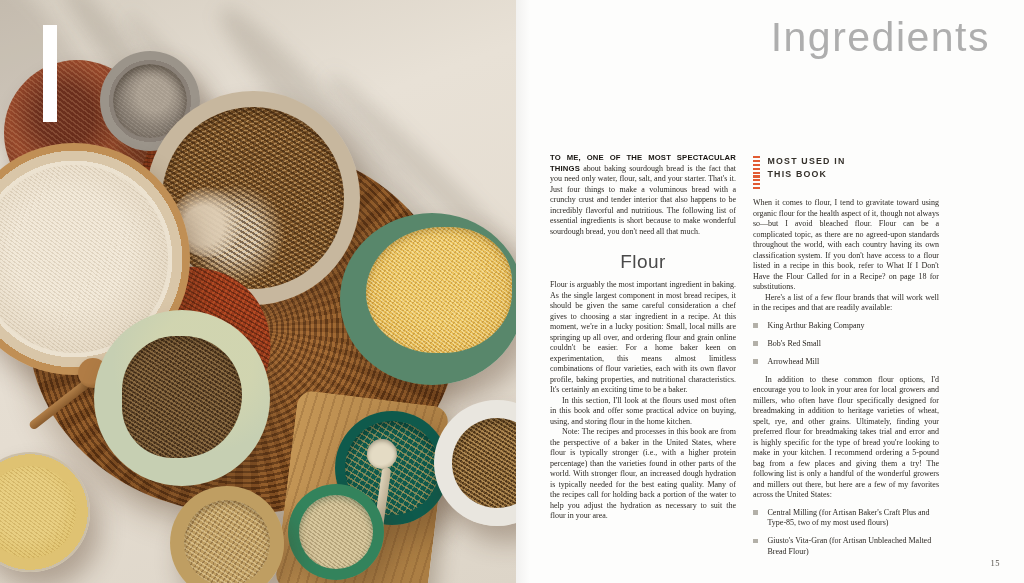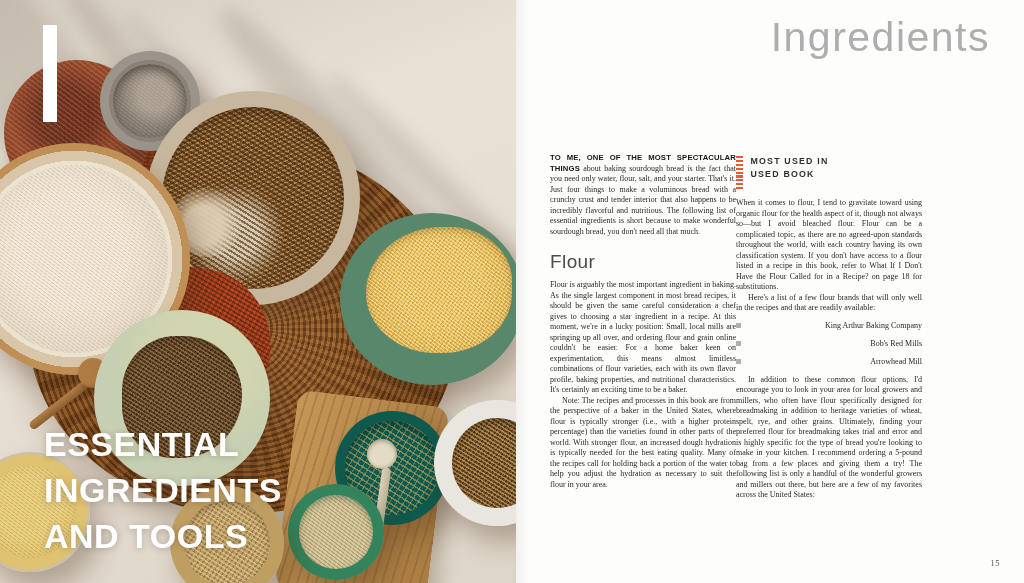--- a/index.html
+++ b/index.html
@@ -14,36 +14,36 @@
   #chapter-bar{position:absolute;left:43px;top:25px;width:14px;height:97px;background:#ffffff;}
   #photo-title{position:absolute;left:44px;top:421px;color:#fff;font-weight:bold;
     font-size:34px;line-height:46px;letter-spacing:.5px;text-shadow:0 1px 6px rgba(60,40,20,.25);}
 
   
   #pright{position:absolute;left:516px;top:0;width:508px;height:583px;background:#fdfdfc;}
   #pright::before{content:"";position:absolute;left:0;top:0;width:14px;height:100%;
     background:linear-gradient(90deg,rgba(60,50,40,.06),transparent);}
   #ingredients-title{position:absolute;top:14px;right:34px;font-size:41px;font-weight:200;
     color:#aeaeae;letter-spacing:1.5px;}
-  #cols{position:absolute;left:34px;top:153px;display:flex;}
+  #cols{position:absolute;left:34px;top:153px;display:flex;gap:17px;}
   .col{width:186px;}
   .para{margin:0;text-align:justify;font-family:"Liberation Serif",serif;font-size:8px;
     line-height:10.5px;color:#2c2823;}
   .indent{text-indent:12px;}
   .leadin{font-family:"Liberation Sans",sans-serif;font-weight:bold;font-size:7.7px;
     letter-spacing:.15px;color:#181511;}
-  .h-flour{font-weight:300;font-size:19px;color:#4a4a4a;letter-spacing:.4px;margin:14px 0 7px;}
+  .h-flour{font-weight:300;font-size:19px;color:#4a4a4a;letter-spacing:.4px;margin:14px 0 7px;text-align:center;}
   .sb-head{display:flex;gap:8px;margin:2px 0 9px;align-items:flex-start;}
   .dashes{display:flex;flex-direction:column;gap:1.7px;padding-top:1px;}
   .dash{width:6.5px;height:2.2px;background:#e25b33;}
   .sb-title{font-weight:bold;font-size:8.8px;letter-spacing:1.2px;line-height:1.5;color:#34302a;}
   .bullets{margin:7px 0 7px;}
   .bullet{display:flex;gap:10px;margin:0 0 7.5px;}
   .sq{width:4.5px;height:4.5px;background:#b3b0a8;margin-top:2.5px;flex:none;}
-  .bullet .t{flex:1;font-family:"Liberation Serif",serif;font-size:8px;line-height:10.5px;color:#2c2823;text-align:right;}
+  .bullet .t{flex:1;font-family:"Liberation Serif",serif;font-size:8px;line-height:10.5px;color:#2c2823;text-align:left;}
   #folio{position:absolute;right:24px;bottom:15px;font-family:"Liberation Serif",serif;
     font-size:8.5px;color:#55504a;letter-spacing:.5px;}
 </style>
 </head>
 <body>
 
 <div id="book">
 
   <div id="photo">
 
@@ -179,72 +179,78 @@
     <div class="c shadowed" style="left:170px;top:486px;width:114px;height:114px;
       background:radial-gradient(circle at 50% 50%, #bf9e62 0 72%, #dcd8cd 72% 92%, #c3bfb3 92% 100%);">
       <div class="c" style="left:14px;top:14px;width:86px;height:86px;
         background:
           repeating-linear-gradient(32deg, rgba(240,220,170,.5) 0 1.5px, transparent 1.5px 4px),
           repeating-linear-gradient(-55deg, rgba(90,60,30,.35) 0 1.5px, transparent 1.5px 4.5px),
           #bf9e62;box-shadow:inset 0 3px 6px rgba(70,50,25,.35);"></div>
     </div>
 
     <div id="chapter-bar"></div>
-    <div id="photo-title">
-      <div>ESSENTIAL</div>
-      <div>INGREDIENTS</div>
-      <div>AND TOOLS</div>
-    </div>
   </div>
 
   <div id="pright">
     <div id="ingredients-title">Ingredients</div>
 
     <div id="cols">
 
       <div class="col">
         <p class="para"><span class="leadin">TO ME, ONE OF THE MOST SPECTACULAR THINGS</span> <span>about baking sourdough bread is the fact that you need only water, flour, salt, and your starter. That's it. Just four things to make a voluminous bread with a crunchy crust and tender interior that also happens to be incredibly flavorful and nutritious. The following list of essential ingredients is short because to make wonderful sourdough bread, you don't need all that much.</span></p>
         <div class="h-flour">Flour</div>
         <p class="para">Flour is arguably the most important ingredient in baking. As the single largest component in most bread recipes, it should be given the same careful consideration a chef gives to choosing a star ingredient in a recipe. At this moment, we're in a lucky position: Small, local mills are springing up all over, and ordering flour and grain online couldn't be easier. For a home baker keen on experimentation, this means almost limitless combinations of flour varieties, each with its own flavor profile, baking properties, and nutritional characteristics. It's certainly an exciting time to be a baker.</p>
+        <p class="para indent">In this section, I'll look at the flours used most often in this book and offer some practical advice on buying, using, and storing flour in the home kitchen.</p>
         <p class="para indent">Note: The recipes and processes in this book are from the perspective of a baker in the United States, where flour is typically stronger (i.e., with a higher protein percentage) than the varieties found in other parts of the world. With stronger flour, an increased dough hydration is typically needed for the best eating quality. Many of the recipes call for holding back a portion of the water to help you adjust the hydration as necessary to suit the flour in your area.</p>
       </div>
 
       <div class="col">
         <div class="sb-head">
           <div class="dashes">
             <div class="dash"></div>
               <div class="dash"></div>
               <div class="dash"></div>
               <div class="dash"></div>
               <div class="dash"></div>
               <div class="dash"></div>
               <div class="dash"></div>
               <div class="dash"></div>
               <div class="dash"></div>
           </div>
           <div class="sb-title">
             <div>MOST USED IN</div>
-            <div>USED BOOK</div>
+            <div>THIS BOOK</div>
           </div>
         </div>
         <p class="para">When it comes to flour, I tend to gravitate toward using organic flour for the health aspect of it, though not always so—but I avoid bleached flour. Flour can be a complicated topic, as there are no agreed-upon standards throughout the world, with each country having its own classification system. If you don't have access to a flour listed in a recipe in this book, refer to What If I Don't Have the Flour Called for in a Recipe? on page 18 for substitutions.</p>
-        <p class="para indent">Here's a list of a few flour brands that will only well in the recipes and that are readily available:</p>
+        <p class="para indent">Here's a list of a few flour brands that will work well in the recipes and that are readily available:</p>
         <div class="bullets">
           <div class="bullet">
               <span class="sq"></span>
               <span class="t">King Arthur Baking Company</span>
             </div>
           <div class="bullet">
               <span class="sq"></span>
-              <span class="t">Bob's Red Mills</span>
+              <span class="t">Bob's Red Small</span>
             </div>
           <div class="bullet">
               <span class="sq"></span>
               <span class="t">Arrowhead Mill</span>
             </div>
         </div>
         <p class="para indent" style="margin-top:2px;">In addition to these common flour options, I'd encourage you to look in your area for local growers and millers, who often have flour specifically designed for breadmaking in addition to heritage varieties of wheat, spelt, rye, and other grains. Ultimately, finding your preferred flour for breadmaking takes trial and error and is highly specific for the type of bread you're looking to make in your kitchen. I recommend ordering a 5-pound bag from a few places and giving them a try! The following list is only a handful of the wonderful growers and millers out there, but here are a few of my favorites across the United States:</p>
+        <div class="bullets">
+          <div class="bullet">
+              <span class="sq"></span>
+              <span class="t">Central Milling (for Artisan Baker's Craft Plus and Type-85, two of my most used flours)</span>
+            </div>
+          <div class="bullet">
+              <span class="sq"></span>
+              <span class="t">Giusto's Vita-Gran (for Artisan Unbleached Malted Bread Flour)</span>
+            </div>
+        </div>
       </div>
     </div>
 
     <div id="folio">15</div>
   </div>
 </div>
 
 </body></html>

